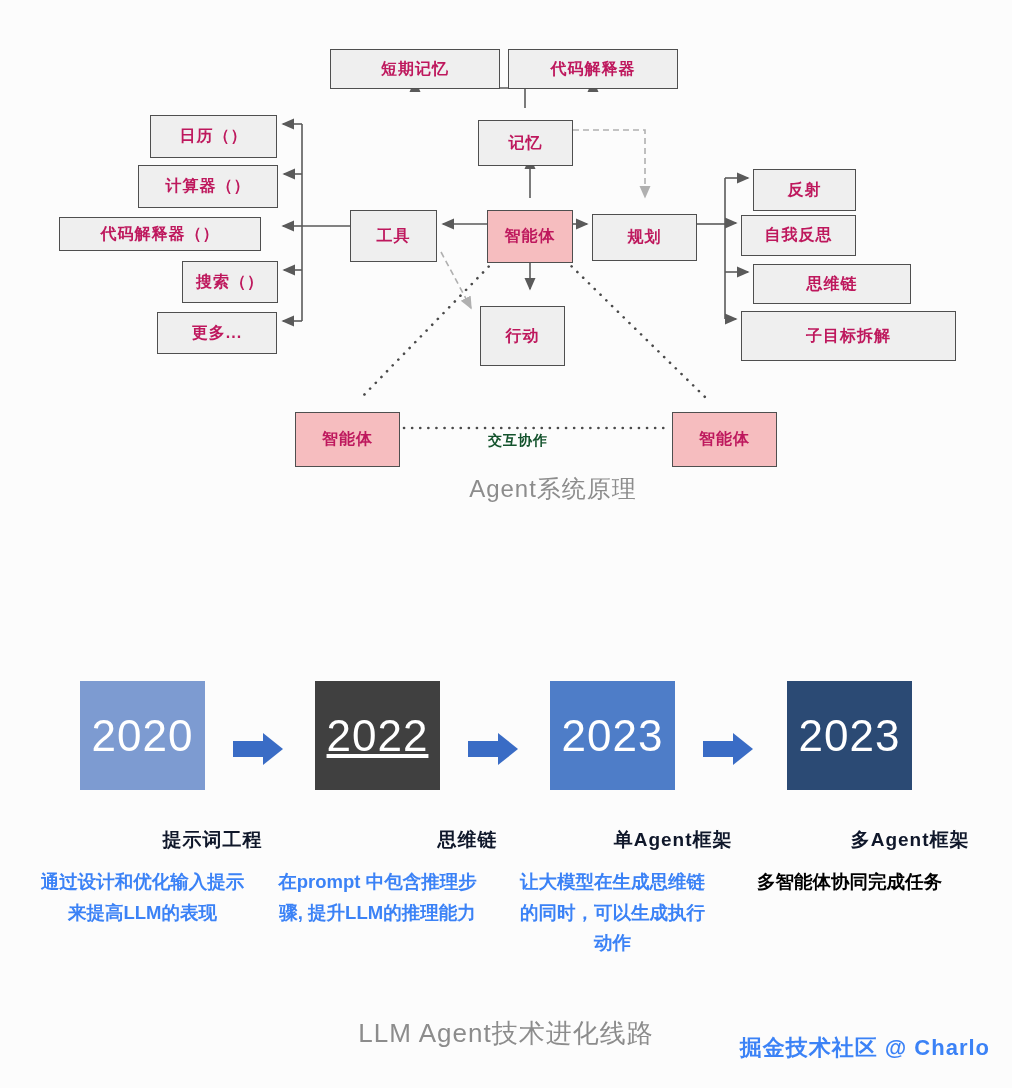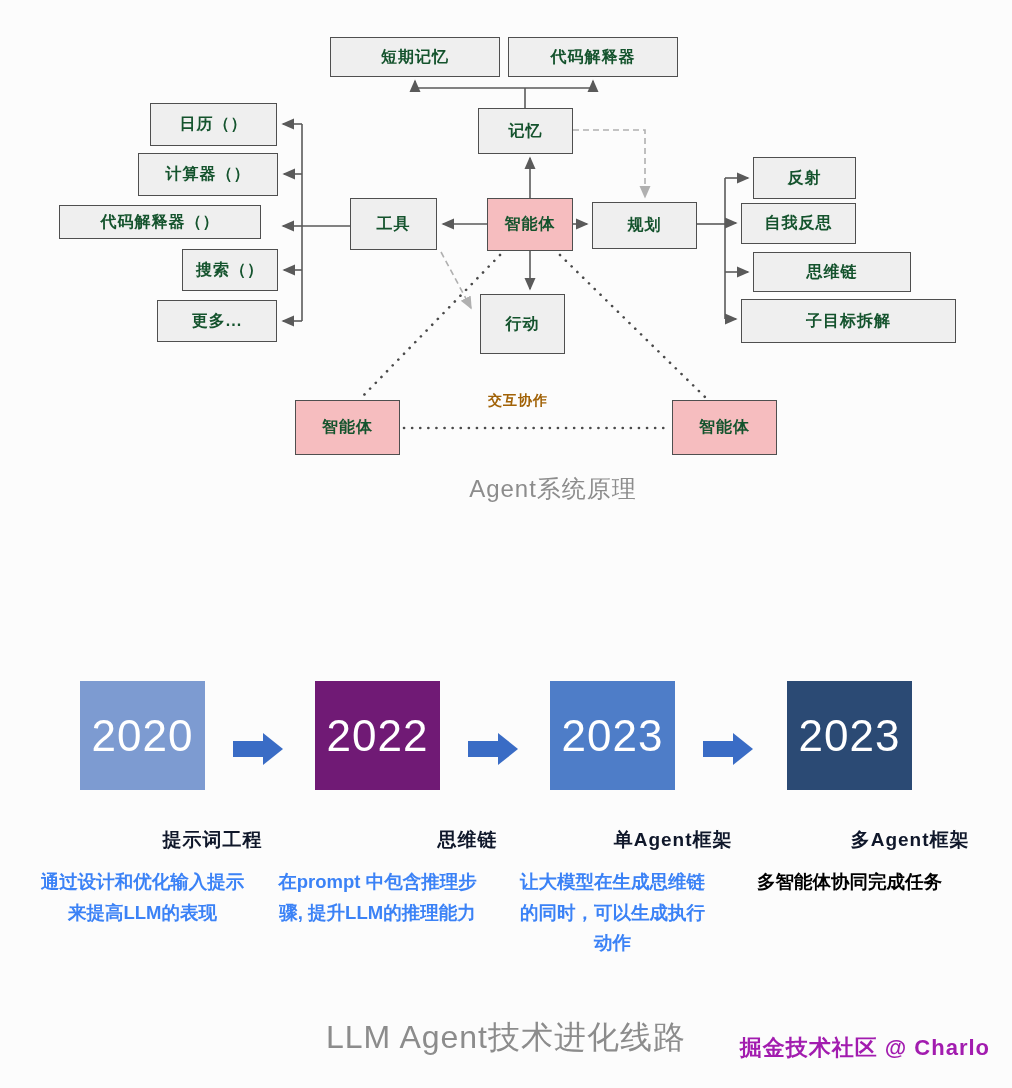--- a/index.html
+++ b/index.html
@@ -8,33 +8,33 @@
     background:#fcfcfc;
     font-family:"Liberation Sans","DejaVu Sans",sans-serif;
     color:#222;
   }
   
   .connectors { position:absolute; left:0; top:0; }
   .node {
     position:absolute; box-sizing:border-box;
     border:1.6px solid #4f4f4f; background:#efefef;
     display:flex; align-items:center; justify-content:center;
-    font-size:16px; font-weight:bold; color:#14532d;
-    letter-spacing:1px; white-space:nowrap;
+    font-size:16px; font-weight:bold; color:#be185d;
+    letter-spacing:1px; white-space:nowrap;margin-top:12px;
   }
   .node.pink { background:#f6bdbf; }
   .collab-label {
-    position:absolute; font-size:14px; font-weight:bold; color:#a16207; letter-spacing:1px;
+    position:absolute; font-size:14px; font-weight:bold; color:#14532d; letter-spacing:1px;margin-top:40px;
   }
   .caption {
     position:absolute; left:0; width:1012px; text-align:center;
     color:#8c8c8c; letter-spacing:1px;
   }
   .caption.top { top:473px; font-size:24px;padding-left:47px; }
-  .caption.bottom { top:1016px; font-size:32px; }
+  .caption.bottom { top:1016px; font-size:26px; }
   
   .stage { position:absolute; top:681px; width:125px; }
   .year-box {
     width:125px; height:109px; display:flex; align-items:center; justify-content:center;
     color:#ffffff; font-size:44px; font-weight:normal; letter-spacing:1px;
   }
   .stage-label {
     position:absolute; top:146px; left:50%; transform:translateX(-50%);
     width:240px; text-align:right;
     font-size:19px; font-weight:bold; color:#0f172a; letter-spacing:1px;
@@ -47,21 +47,21 @@
   .stage--last .stage-desc { color:#000000; width:244px; }
   .t-arrow { position:absolute; top:733px; width:52px; height:32px; }
   .t-arrow .shaft { position:absolute; left:0; top:8px; width:30px; height:16px; background:#3a6cc5; }
   .t-arrow .head {
     position:absolute; left:30px; top:0; width:0; height:0;
     border-top:16px solid transparent; border-bottom:16px solid transparent;
     border-left:20px solid #3a6cc5;
   }
   .watermark {
     position:absolute; right:22px; top:1033px;
-    font-size:22px; font-weight:bold; color:#a21caf; letter-spacing:1px;
+    font-size:22px; font-weight:bold; color:#3b82f6; letter-spacing:1px;
   }
 </style>
 </head>
 <body>
 
 <div class="canvas">
 
   <svg class="connectors" width="1012" height="560">
     <defs>
       <marker id="ah" markerWidth="10" markerHeight="10" refX="7" refY="3.5" orient="auto">
@@ -125,21 +125,21 @@
   <div class="node" style="left:182px;top:249px;width:96px;height:42px">搜索（）</div>
   <div class="node" style="left:157px;top:300px;width:120px;height:42px">更多...</div>
 
   <div class="node" style="left:350px;top:198px;width:87px;height:52px">工具</div>
   <div class="node pink" style="left:487px;top:198px;width:86px;height:53px">智能体</div>
   <div class="node" style="left:592px;top:202px;width:105px;height:47px">规划</div>
 
   <div class="node" style="left:753px;top:157px;width:103px;height:42px">反射</div>
   <div class="node" style="left:741px;top:203px;width:115px;height:41px">自我反思</div>
   <div class="node" style="left:753px;top:252px;width:158px;height:40px">思维链</div>
-  <div class="node" style="left:741px;top:299px;width:215px;height:44px">子目标拆解</div>
+  <div class="node" style="left:741px;top:299px;width:215px;height:50px">子目标拆解</div>
 
   <div class="node" style="left:480px;top:294px;width:85px;height:60px">行动</div>
 
   <div class="node pink" style="left:295px;top:400px;width:105px;height:55px">智能体</div>
   <div class="node pink" style="left:672px;top:400px;width:105px;height:55px">智能体</div>
   <div class="collab-label" style="left:488px;top:392px">交互协作</div>
 
   <div class="caption top">Agent系统原理</div>
 
   <div class="stage" style="left:80px">
@@ -147,21 +147,21 @@
     <div class="stage-label">提示词工程</div>
     <div class="stage-desc">通过设计和优化输入提示来提高LLM的表现</div>
   </div>
 
   <div class="t-arrow" style="left:233px">
     <div class="shaft"></div>
     <div class="head"></div>
   </div>
 
   <div class="stage" style="left:315px">
-    <div class="year-box" style="background-color: #701a75;">2022</div>
+    <div class="year-box" style="background-color: #404040; text-decoration: underline;">2022</div>
     <div class="stage-label">思维链</div>
     <div class="stage-desc" style="width:204px">在prompt 中包含推理步骤, 提升LLM的推理能力</div>
   </div>
 
   <div class="t-arrow" style="left:468px">
     <div class="shaft"></div>
     <div class="head"></div>
   </div>
 
   <div class="stage" style="left:550px">

